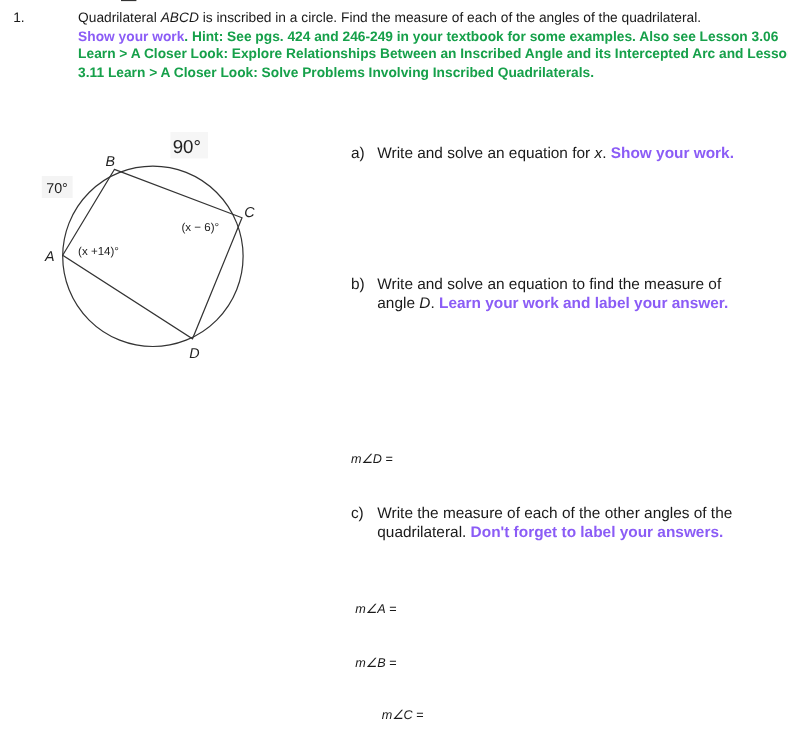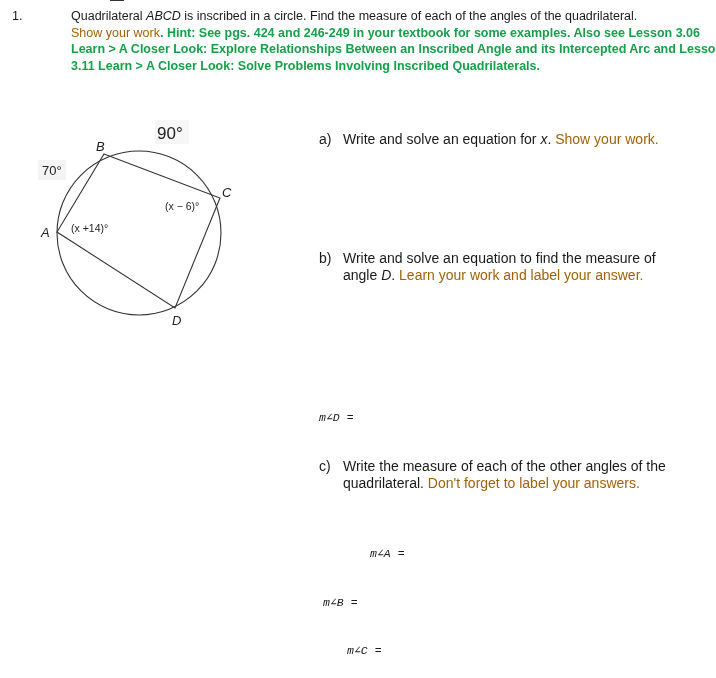--- a/index.html
+++ b/index.html
@@ -2,27 +2,27 @@
 <html><head>
 <meta charset="utf-8">
 <style>
   html, body { margin: 0; padding: 0; background: #ffffff; }
   body { width: 716px; height: 678px; position: relative; overflow: hidden;
          font-family: "Liberation Sans", sans-serif; color: #1a1a1a; }
   .abs { position: absolute; }
   .q-text { font-size: 12.5px; line-height: 16.5px; }
   .num { left: 12px; top: 8px; }
   .stem { left: 35px; top: 8px; width: 660px; margin-left: 36px; }
-  .red { color: #a16207; font-weight: normal; }
+  .red { color: #8b5cf6; font-weight: bold; }
   .green { color: #16a04a; font-weight: bold; }
   .it { font-style: italic; }
   .part { font-size: 14px; line-height: 16.5px; }
   .plabel { display: inline-block; width: 24px; }
   .cont { padding-left: 24px; }
-  .mangle { font-family: Liberation Mono, monospace; font-style: italic; font-size: 11.5px; text-align: center; }
+  .mangle { font-family: Liberation Sans, sans-serif; font-style: italic; font-size: 11.5px; text-align: center; }
   .mangle .eq { font-style: normal; }
   .top-mark { position: absolute; left: 110px; top: 0; width: 14px; height: 1px; background: #333; }
   svg text { font-family: "Liberation Sans", sans-serif; }
 </style>
 </head>
 <body>
 
 <div class="top-mark"></div>
 
 <div class="abs num q-text">1.</div>
@@ -57,21 +57,21 @@
 
 <div class="abs mangle" style="left:319px; top:410px;">
   <span>m∠D</span><span class="eq"> =</span>
 </div>
 
 <div class="abs part" style="left:319px; top:458px;">
   <span class="plabel">c)</span><span>Write the measure of each of the other angles of the</span><br>
   <span class="cont"></span><span>quadrilateral. </span><span class="red">Don't forget to label your answers.</span>
 </div>
 
-<div class="abs mangle" style="left:323px; top:546px;margin-left:47px;">
+<div class="abs mangle" style="left:323px; top:546px;">
   <span>m∠A</span><span class="eq"> =</span>
 </div>
 <div class="abs mangle" style="left:323px; top:595px;">
   <span>m∠B</span><span class="eq"> =</span>
 </div>
 <div class="abs mangle" style="left:323px; top:643px;margin-left:24px;">
   <span>m∠C</span><span class="eq"> =</span>
 </div>
 
 </body></html>

